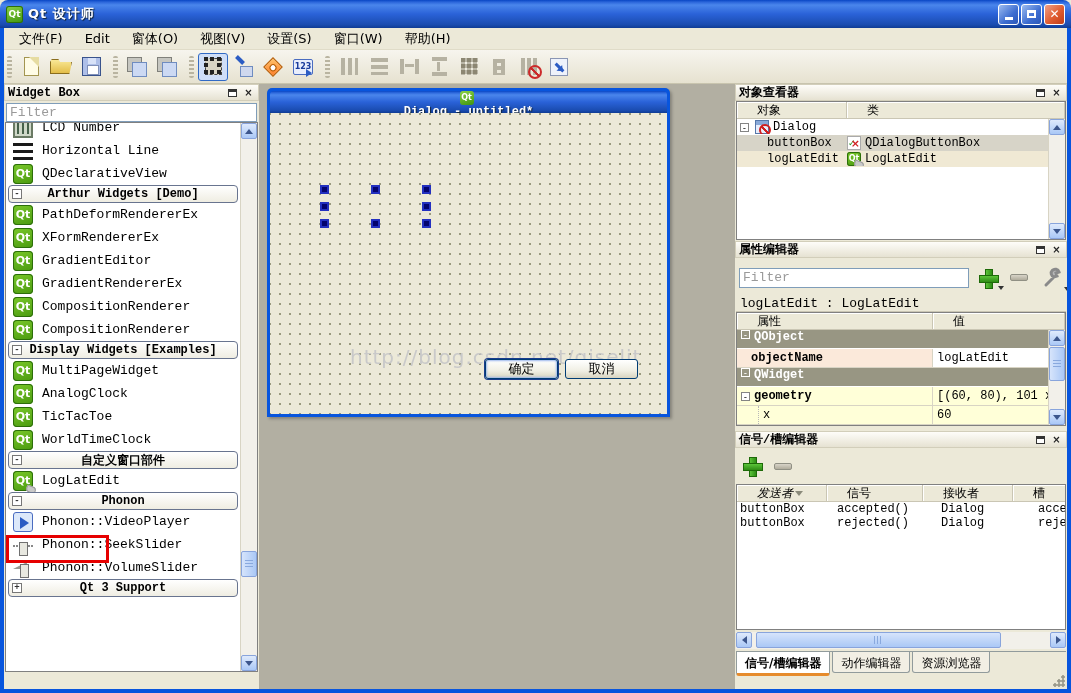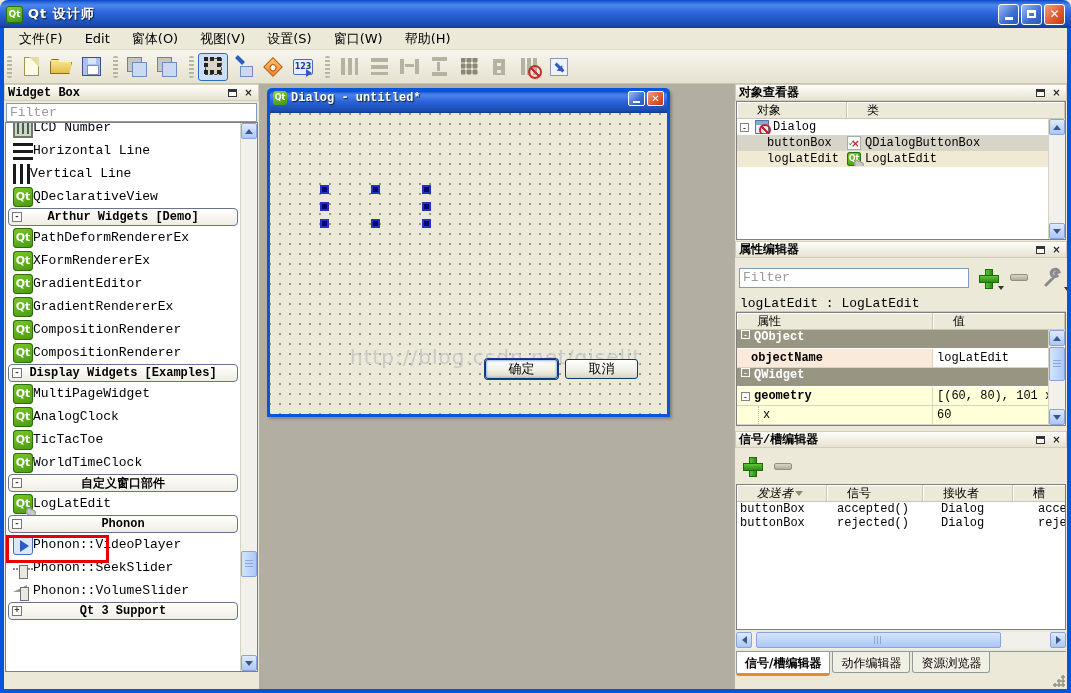--- a/index.html
+++ b/index.html
@@ -93,21 +93,21 @@
   .dock-btn{width:13px;height:13px;display:flex;align-items:center;justify-content:center;font:bold 10px var(--ui);color:#222;}
   .float-glyph{width:9px;height:8px;border:1px solid #333;border-top:3px solid #333;background:#fff;}
 
   
   #left-dock{width:255px;height:605px;background:var(--beige);position:relative;flex:none;}
   #wb-filter{position:absolute;left:2px;top:19px;width:251px;height:19px;border:1px solid #7f9db9;
     font:13px var(--mono);padding:0 3px;color:#000;}
   #wb-filter::placeholder{color:#9a9a9a;}
   #wb-list{position:absolute;left:1px;top:38px;width:253px;height:550px;background:#fff;border:1px solid #808080;overflow:hidden;}
   #wb-rows{position:absolute;left:0;top:0;right:17px;}
-  .wb-item{height:23px;display:flex;align-items:center;padding-left:7px;font:13px var(--mono);white-space:nowrap;}
+  .wb-item{height:23px;display:flex;align-items:center;gap:9px;padding-left:7px;font:13px var(--mono);white-space:nowrap;}
   .wb-item.partial{margin-top:-7px;}
   .wb-section{height:18px;margin:0 2px;border:1px solid #68748f;border-radius:4px;background:linear-gradient(#ffffff,#efede2);
     display:flex;align-items:center;justify-content:center;font:bold 12px var(--mono);position:relative;}
   .exp-box{position:absolute;left:3px;top:3px;width:10px;height:10px;border:1px solid #777;background:#fff;
     font:bold 9px/8px var(--mono);text-align:center;color:#333;}
   .wbi{width:20px;height:20px;flex:none;position:relative;}
   .qt-icon,.qt-plugin-icon{background:linear-gradient(160deg,#7ac82a,#4a9a10);border-radius:4px;color:#fff;
     font:bold 11px/20px var(--ui);text-align:center;box-shadow:0 0 0 1px #2c6e0a inset;}
   .qt-icon::after,.qt-plugin-icon::after{content:"Qt";}
   .qt-plugin-icon::before{content:"";position:absolute;right:-3px;bottom:-2px;width:10px;height:7px;background:#c9c9c9;border-radius:1px 4px 1px 4px;transform:rotate(20deg);box-shadow:0 0 0 1px #9a9a9a inset;}
@@ -143,21 +143,21 @@
     background:linear-gradient(90deg,#d6e4fb,#aac8f6);}
   .sb-thumb::after{content:"";position:absolute;left:3px;right:3px;top:50%;height:7px;margin-top:-4px;
     background:repeating-linear-gradient(180deg,#89a9de 0 1px,transparent 1px 3px);}
 
   
   #mdi{flex:1;background:var(--mdi);position:relative;overflow:hidden;}
   #dialog{position:absolute;left:8px;top:4px;width:403px;height:329px;background:var(--frame);
     border-radius:5px 5px 0 0;box-shadow:2px 2px 3px rgba(0,0,0,.25);}
   .dlg-titlebar{position:absolute;left:3px;top:3px;right:3px;height:22px;border-radius:4px 4px 0 0;
     background:linear-gradient(180deg,#0846c4 0%,#2d68dc 8%,#4a86ec 18%,#2a62d8 50%,#1a4cb0 88%,#0f3c94 100%);
-    display:flex;padding:0 3px;}
+    display:flex;align-items:center;padding:0 3px;flex-direction:column;}
   .dlg-icon{width:14px;height:14px;border-radius:3px;background:linear-gradient(160deg,#8cd244,#3f9410);
     color:#fff;font:bold 8px/14px var(--ui);text-align:center;margin-right:4px;}
   .dlg-icon::after{content:"Qt";}
   .dlg-title{color:#fff;font:bold 12px var(--mono);text-shadow:1px 1px 1px #123;}
   .dlg-btns{margin-left:auto;display:flex;gap:2px;}
   .dlg-btn{width:17px;height:15px;border:1px solid #fff;border-radius:2px;
     background:linear-gradient(135deg,#9cbcf0,#3c6cd0 60%,#2c58b8);display:flex;align-items:center;justify-content:center;}
   .dlg-btn.close{background:linear-gradient(135deg,#f0a088,#e05c30 55%,#c03c18);color:#fff;font:bold 10px var(--ui);}
   .dlg-btn .glyph-min{width:7px;height:2px;margin-top:7px;}
   .dlg-body{position:absolute;left:3px;top:25px;right:3px;bottom:3px;background:var(--beige);overflow:hidden;
@@ -364,24 +364,20 @@
         <div id="wb-rows">
             <div class="wb-item partial">
               <span class="wbi lcd-number-icon"></span>
               <span>LCD Number</span>
             </div>
             <div class="wb-item">
               <span class="wbi horizontal-line-icon"></span>
               <span>Horizontal Line</span>
             </div>
             <div class="wb-item">
-              <span class="wbi vertical-line-icon"></span>
-              <span>Vertical Line</span>
-            </div>
-            <div class="wb-item">
               <span class="wbi qt-icon"></span>
               <span>QDeclarativeView</span>
             </div>
             <div class="wb-section">
               <div class="exp-box">-</div>
               <span>Arthur Widgets [Demo]</span>
             </div>
             <div class="wb-item">
               <span class="wbi qt-icon"></span>
               <span>PathDeformRendererEx</span>

